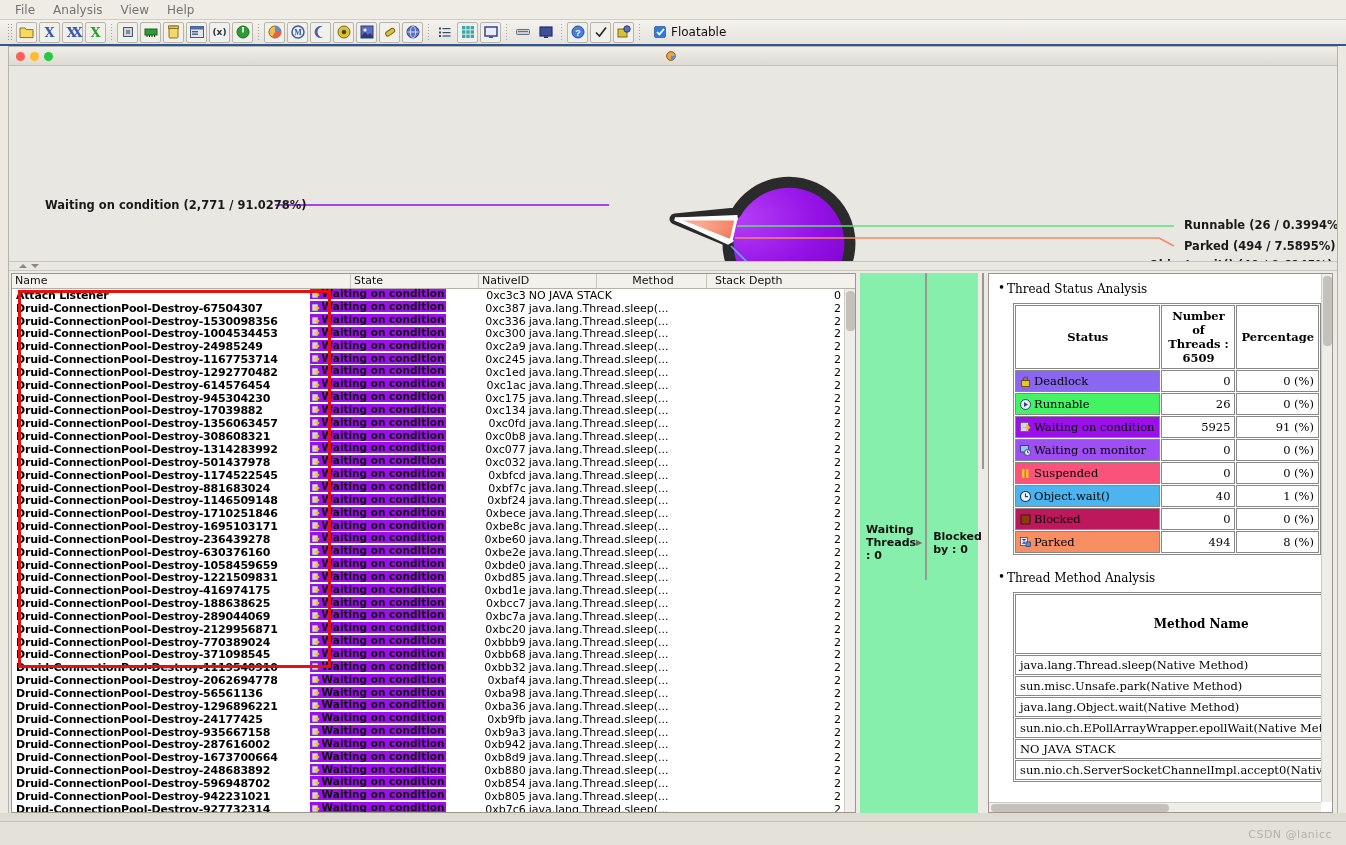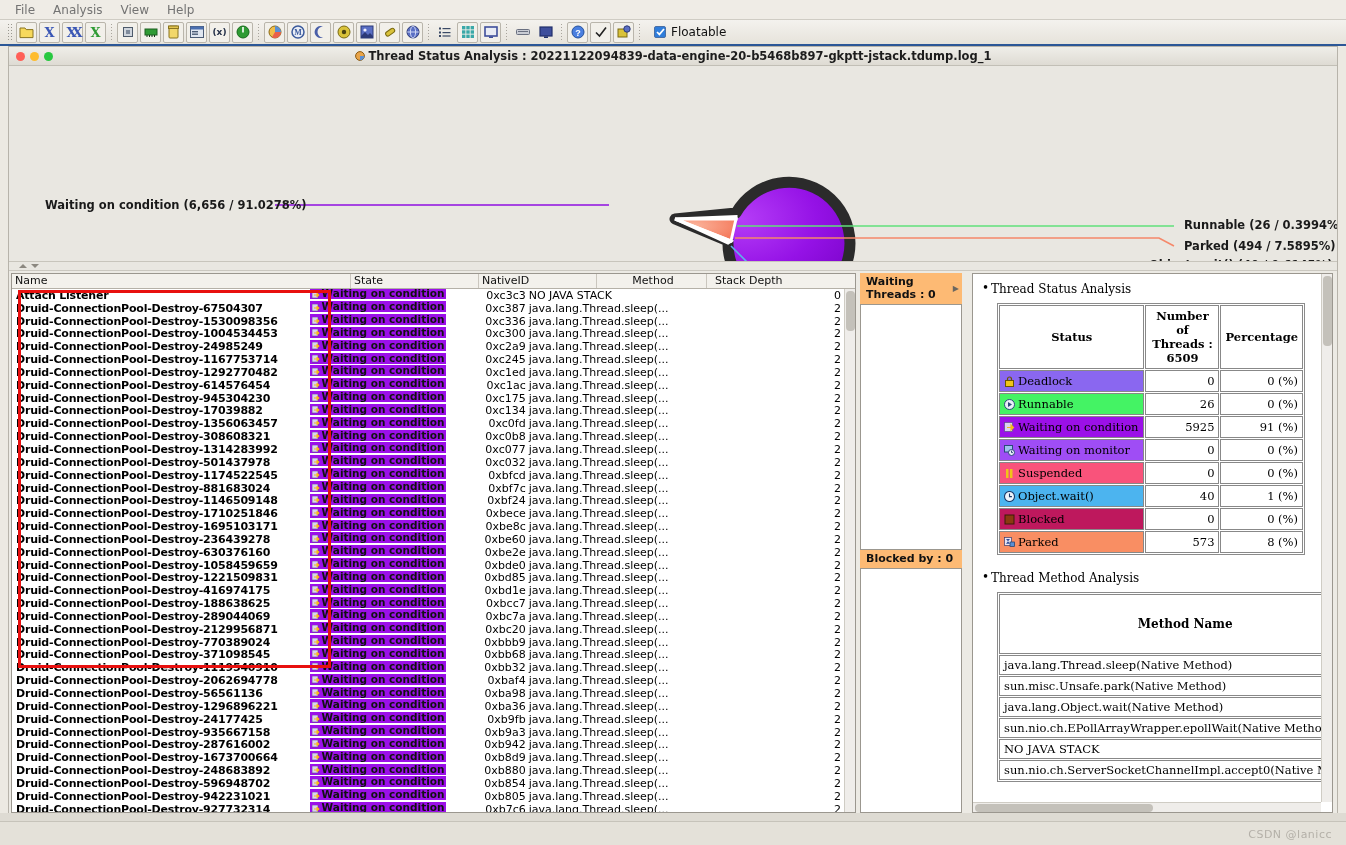--- a/index.html
+++ b/index.html
@@ -144,22 +144,22 @@
     position: absolute; right: 0; top: 15px; bottom: 0; width: 11px;
     background: #efedea; border-left: 1px solid #cfccc4;
   }
   #table-vthumb {
     position: absolute; left: 1px; top: 2px; width: 9px; height: 40px;
     background: #c4c1ba; border-radius: 4px;
   }
 
   
   #mid-pane {
-    width: 102px; margin: 2px 0 0 4px; display: flex; flex-direction: column;
-    background: #fdba74;
+    width: 118px; margin: 2px 0 0 4px; display: flex; flex-direction: row;
+    background: #86efac;
   }
   .mid-head {
     font-size: 11px; font-weight: bold; color: #111; padding: 2px 0 3px 6px;
     display: flex; align-items: center; justify-content: space-between;
   }
   .mid-head .arrow { font-size: 8px; color: #6b6760; padding-right: 3px;}
   .mid-list { background: #fff; border: 1px solid #9b978f; flex: 1; }
   #waiting-list { height: 307px; }
   #blocked-list { height: 196px; }
 
@@ -427,21 +427,21 @@
         <span class="dot r"></span>
         <span class="dot y"></span>
         <span class="dot g"></span>
       </div>
       <div id="iframe-title-text">
         <span class="title-ball">
           <svg width="10" height="10" viewBox="0 0 10 10">
               <circle cx="5" cy="5" r="4.4" fill="#e8a44a" stroke="#8a5a12"></circle>
               <path d="M5 5 L9.4 5 A4.4 4.4 0 0 1 5 9.4 Z" fill="#5a8fd4"></path>
             </svg>
-        </span><span>Thread Status Analysis : 20221122094839-data-engine-20-b5468b897-gkptt-jstack.tdump.log_1</span>
+        </span>
       </div>
     </div>
 
     <div id="chart-pane">
       <svg id="chart-svg" width="1328" height="196">
         <defs>
           <radialGradient id="purpGrad" cx="38%" cy="30%" r="78%">
             <stop offset="0%" stop-color="#b53df7"></stop>
             <stop offset="55%" stop-color="#9512e6"></stop>
             <stop offset="100%" stop-color="#7a03c9"></stop>
@@ -467,21 +467,21 @@
         <g>
           <path d="M 666 153 L 722 175 L 719 177 Z" fill="#5fb0e8" stroke="#ffffff" stroke-width="3"></path>
         </g>
 
         <path d="M 266 139 L 600 139" stroke="#8f0fe0" stroke-width="1.6" fill="none"></path>
         <path d="M 728 160 L 1165 160" stroke="#5fe07a" stroke-width="1.6" fill="none"></path>
         <path d="M 726 172 L 1150 172 L 1165 180" stroke="#f5886a" stroke-width="1.6" fill="none"></path>
         <path d="M 722 180 L 740 198 L 1150 198" stroke="#5fb0e8" stroke-width="1.6" fill="none"></path>
       </svg>
 
-      <div class="pie-label" style="left:36px; top:132px;">Waiting on condition (6,656  / 91.0278%)</div>
+      <div class="pie-label" style="left:36px; top:132px;">Waiting on condition (2,771  / 91.0278%)</div>
       <div class="pie-label" style="left:1175px; top:152px;">Runnable (26  / 0.3994%)</div>
       <div class="pie-label" style="left:1175px; top:173px;">Parked (494  / 7.5895%)</div>
       <div class="pie-label" style="left:1140px; top:192px;">Object.wait() (40  / 0.6145%)</div>
     </div>
 
     <div id="split-divider">
       <span class="tri up"></span>
       <span class="tri down"></span>
     </div>
 
@@ -1115,21 +1115,21 @@
                       </svg></span><span>Blocked</span></td>
                   <td class="num-cell">0</td>
                   <td class="pct-cell">0 (%)</td>
                 </tr>
                 <tr>
                   <td class="status-cell" style="background: rgb(249, 142, 99);"><span class="sw"><svg width="11" height="11" viewBox="0 0 11 11">
                         <rect x="0.5" y="0.5" width="7" height="8" fill="#e8e4f2" stroke="#3a3a6a" stroke-width="0.7"></rect>
                         <path d="M2 2h4l-2 2.2L6 6.7H2l2-2.5z" fill="#2b4a9a"></path>
                         <rect x="6" y="5" width="4.5" height="4.5" fill="#5a8fd4" stroke="#1a3a6a" stroke-width="0.7"></rect>
                       </svg></span><span>Parked</span></td>
-                  <td class="num-cell">573</td>
+                  <td class="num-cell">494</td>
                   <td class="pct-cell">8 (%)</td>
                 </tr>
               </tbody>
           </table>
 
           <div class="bullet-title" style="margin-top:16px;">Thread Method Analysis</div>
           <table class="mt">
             <thead>
               <tr>
                 <th>Method Name</th>

